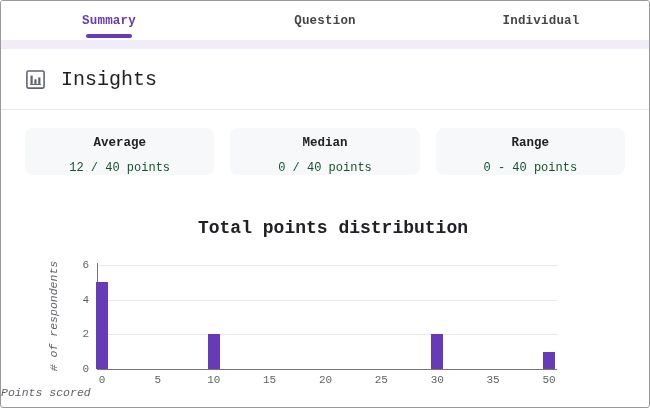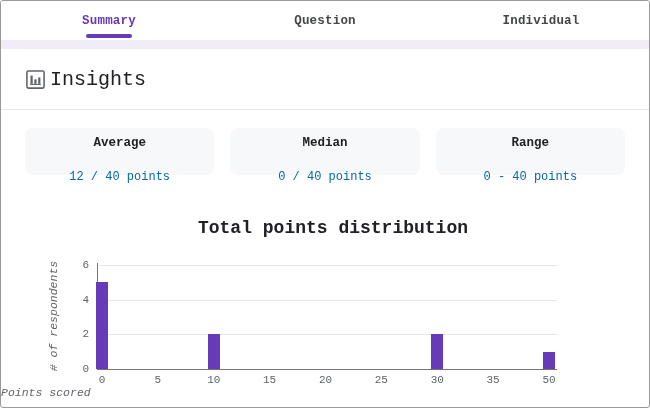--- a/index.html
+++ b/index.html
@@ -35,33 +35,33 @@
   }
   .band { height:9px; background:#f1edf8; }
   
   .insights-header {
     display:flex; align-items:center;
     height:61px; padding-left:22px;
     border-bottom:1px solid #e8e8e8;
     background:#fff;
   }
   .insights-header svg { display:block; }
-  .insights-title { font-size:20px; color:#202124; margin-left:2px; }
+  .insights-title { font-size:20px; color:#202124; margin-left:13px; }
   
   .stats-row {
     display:flex; gap:16px;
     margin:18px 24px 0 24px;
   }
   .stat-card {
     flex:1; height:47px;
     background:#f7f8fa; border-radius:8px;
     text-align:center; padding-top:8px;
   }
   .stat-label { font-size:12.5px; font-weight:bold; color:#202124; }
-  .stat-value { font-size:12px; color:#0369a1; margin-top:20px; }
+  .stat-value { font-size:12px; color:#14532d; margin-top:11px; }
   
   .chart-title {
     margin-top:43px;
     text-align:center;
     font-size:18px; font-weight:bold; color:#202124;padding-left:16px;
   }
   .chart {
     position:relative;
     margin-top:7px;
     width:100%; height:165px;

